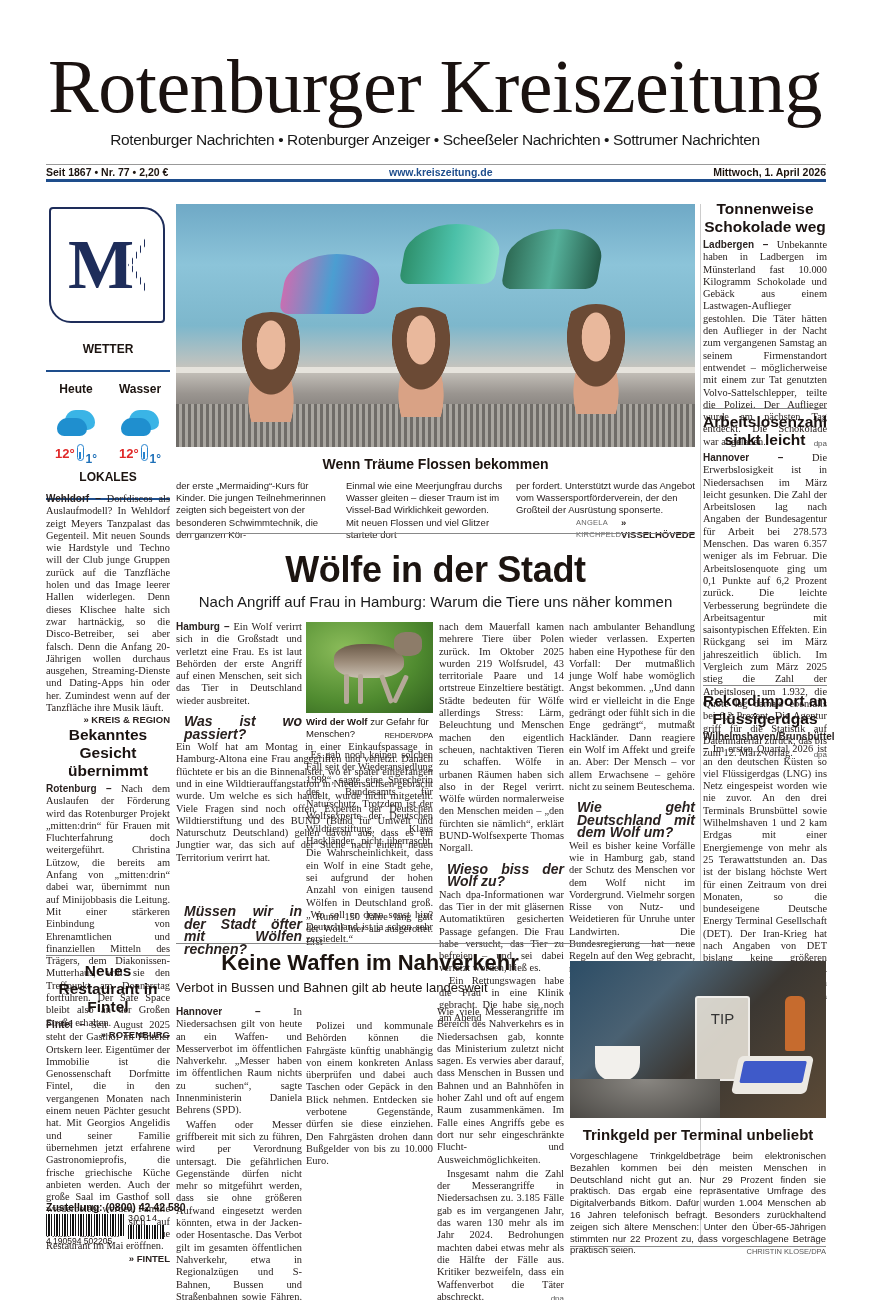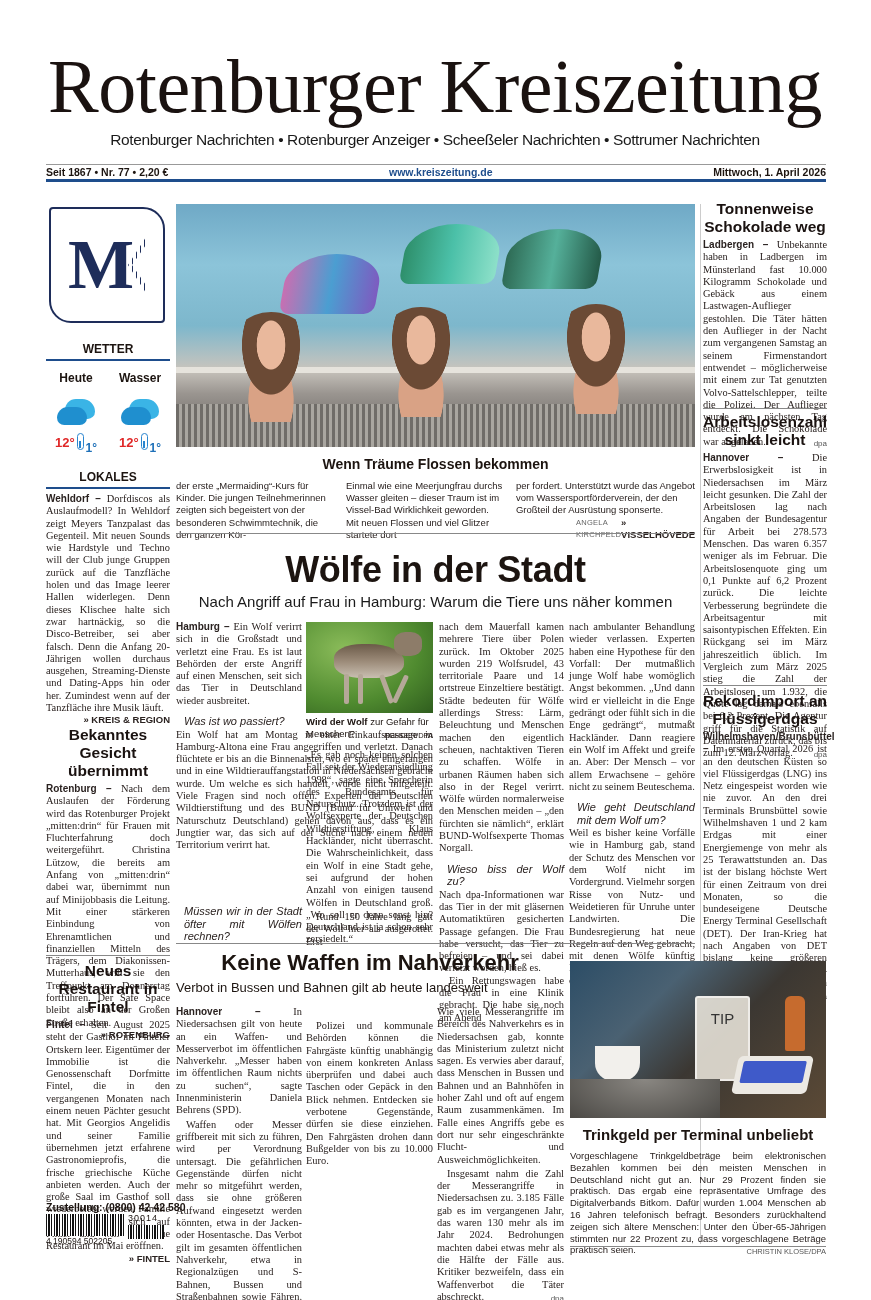--- a/index.html
+++ b/index.html
@@ -8,21 +8,21 @@
 .sans{font-family:"Liberation Sans",sans-serif}
 .masthead{left:40px;top:44px;width:790px;text-align:center;font-family:"Liberation Serif",serif;font-size:76px;line-height:84px;letter-spacing:-0.5px;color:#1a1210}
 .subtitles{left:40px;top:131px;width:790px;text-align:center;font-family:"Liberation Sans",sans-serif;font-size:15.5px;color:#1a1a1a;letter-spacing:-0.4px}
 .topline{left:46px;top:164px;width:780px;height:1px;background:#999}
 .infobar{left:46px;top:165px;width:780px;height:14px;font-family:"Liberation Sans",sans-serif;font-size:10.5px;font-weight:bold;display:flex;justify-content:space-between;align-items:center}
 .infobar .url{color:#1e4d8c}
 .bluebar{left:46px;top:179px;width:780px;height:3px;background:#1e4d8c}
 .logo{left:49px;top:207px;width:116px;height:116px;border:2px solid #1e2d5a;border-radius:4px 22px 4px 22px;display:flex;align-items:center;justify-content:center}
 .logo .m{font-family:"Liberation Serif",serif;font-size:70px;color:#1e2d5a;font-weight:bold;letter-spacing:-4px}
 .logo .k{width:18px;height:56px;background:repeating-linear-gradient(90deg,#1e2d5a 0 1.5px,transparent 1.5px 4px);clip-path:polygon(0 50%,100% 0,100% 14%,22% 50%,100% 86%,100% 100%);margin-left:-2px}
-.sechead{font-family:"Liberation Sans",sans-serif;font-weight:bold;font-size:12px;text-align:center;border-bottom:2px solid #1e4d8c;padding-bottom:3px}
+.sechead{font-family:"Liberation Sans",sans-serif;font-weight:bold;font-size:12px;text-align:center;border-bottom:2px solid #1e4d8c;padding-bottom:14px}
 .wx{left:46px;top:342px;width:124px}
 .wxcols{display:flex;justify-content:space-between;margin-top:10px;font-family:"Liberation Sans",sans-serif;font-weight:bold;font-size:12px}
 .wxcol{width:60px;text-align:center}
 .cloud{width:38px;height:26px;margin:14px auto 8px;position:relative}
 .cloud:before{content:"";position:absolute;left:8px;top:0;width:30px;height:20px;border-radius:12px 14px 8px 8px;background:#3ab4e6}
 .cloud:after{content:"";position:absolute;left:0;top:8px;width:30px;height:18px;border-radius:12px 12px 8px 8px;background:#1f8fcf}
 .temps{font-family:"Liberation Sans",sans-serif;font-weight:bold;font-size:13px;display:flex;align-items:flex-end;justify-content:center;gap:2px}
 .hi{color:#e02828}.lo{color:#1e70b8;font-size:12px;margin-bottom:-5px}
 .therm{width:7px;height:17px;border:1.5px solid #2a85cf;border-radius:4px;position:relative}
 .therm:after{content:"";position:absolute;left:1px;bottom:1px;width:2px;height:7px;background:#2a85cf}
@@ -38,21 +38,21 @@
 .photo-main .grate{position:absolute;left:0;right:0;top:200px;height:43px;background:repeating-linear-gradient(90deg,#6f6c68 0 3px,#a9a6a0 3px 6px)}
 .girl{position:absolute;width:90px;height:110px;border-radius:45px 45px 20px 20px;background:radial-gradient(ellipse at 50% 30%,#e9b89c 0 22%,#6b4a35 23% 45%,transparent 46%),radial-gradient(ellipse at 50% 80%,#d9a285 0 35%,transparent 36%)}
 .fin{position:absolute;width:95px;height:60px;border-radius:50% 50% 10px 10px;transform:skewX(-10deg)}
 .main-caption-head{left:176px;top:456px;width:519px;text-align:center;font-family:"Liberation Sans",sans-serif;font-weight:bold;font-size:14px}
 .cap3{left:176px;top:480px;width:519px;display:flex;gap:12px;font-family:"Liberation Sans",sans-serif;font-size:9.5px;line-height:12.2px;color:#2a2220}
 .cap3>div{flex:1}
 .byline-small{font-size:7.5px;color:#666;letter-spacing:.3px}
 .hr{height:1px;background:#888}
 .lead-h{left:176px;top:548px;width:519px;text-align:center;font-family:"Liberation Sans",sans-serif;font-weight:bold;font-size:36px;line-height:44px;letter-spacing:-0.3px}
 .lead-sub{left:176px;top:593px;width:519px;text-align:center;font-family:"Liberation Sans",sans-serif;font-size:15px;color:#1a1a1a}
-.qh{font-family:"Liberation Sans",sans-serif;font-weight:normal;font-style:italic;font-size:11px;line-height:12.5px;margin:8px 0 1px 8px}
+.qh{font-family:"Liberation Sans",sans-serif;font-weight:bold;font-style:italic;font-size:14px;line-height:12.5px;margin:8px 0 1px 8px}
 .wolf{left:306px;top:622px;width:127px;height:91px;overflow:hidden;background:radial-gradient(ellipse at 30% 30%,#8bbc5a,#4f8a2f 60%,#2f5d1e)}
 .wolf .b{position:absolute;left:28px;top:22px;width:70px;height:34px;border-radius:40% 50% 40% 40%;background:linear-gradient(180deg,#6b5a48,#9b8a78 50%,#c9bfb1)}
 .wolf .hd{position:absolute;left:88px;top:10px;width:28px;height:24px;border-radius:40%;background:#8d7c69}
 .wolf .l{position:absolute;width:5px;height:30px;background:#b5a898;top:52px;border-radius:2px}
 .tip{left:570px;top:961px;width:256px;height:157px;overflow:hidden;background:linear-gradient(135deg,#2c4d66 0%,#4a6172 30%,#3b3732 55%,#5c4a36 100%)}
 .h-bottom{font-family:"Liberation Sans",sans-serif;font-weight:bold;font-size:15px;text-align:center}
 .barcode{width:110px;height:30px;background:repeating-linear-gradient(90deg,#111 0 1px,#fff 1px 2px,#111 2px 4px,#fff 4px 5px,#111 5px 6px,#fff 6px 8px)}
 </style>
 </head>
 <body>

